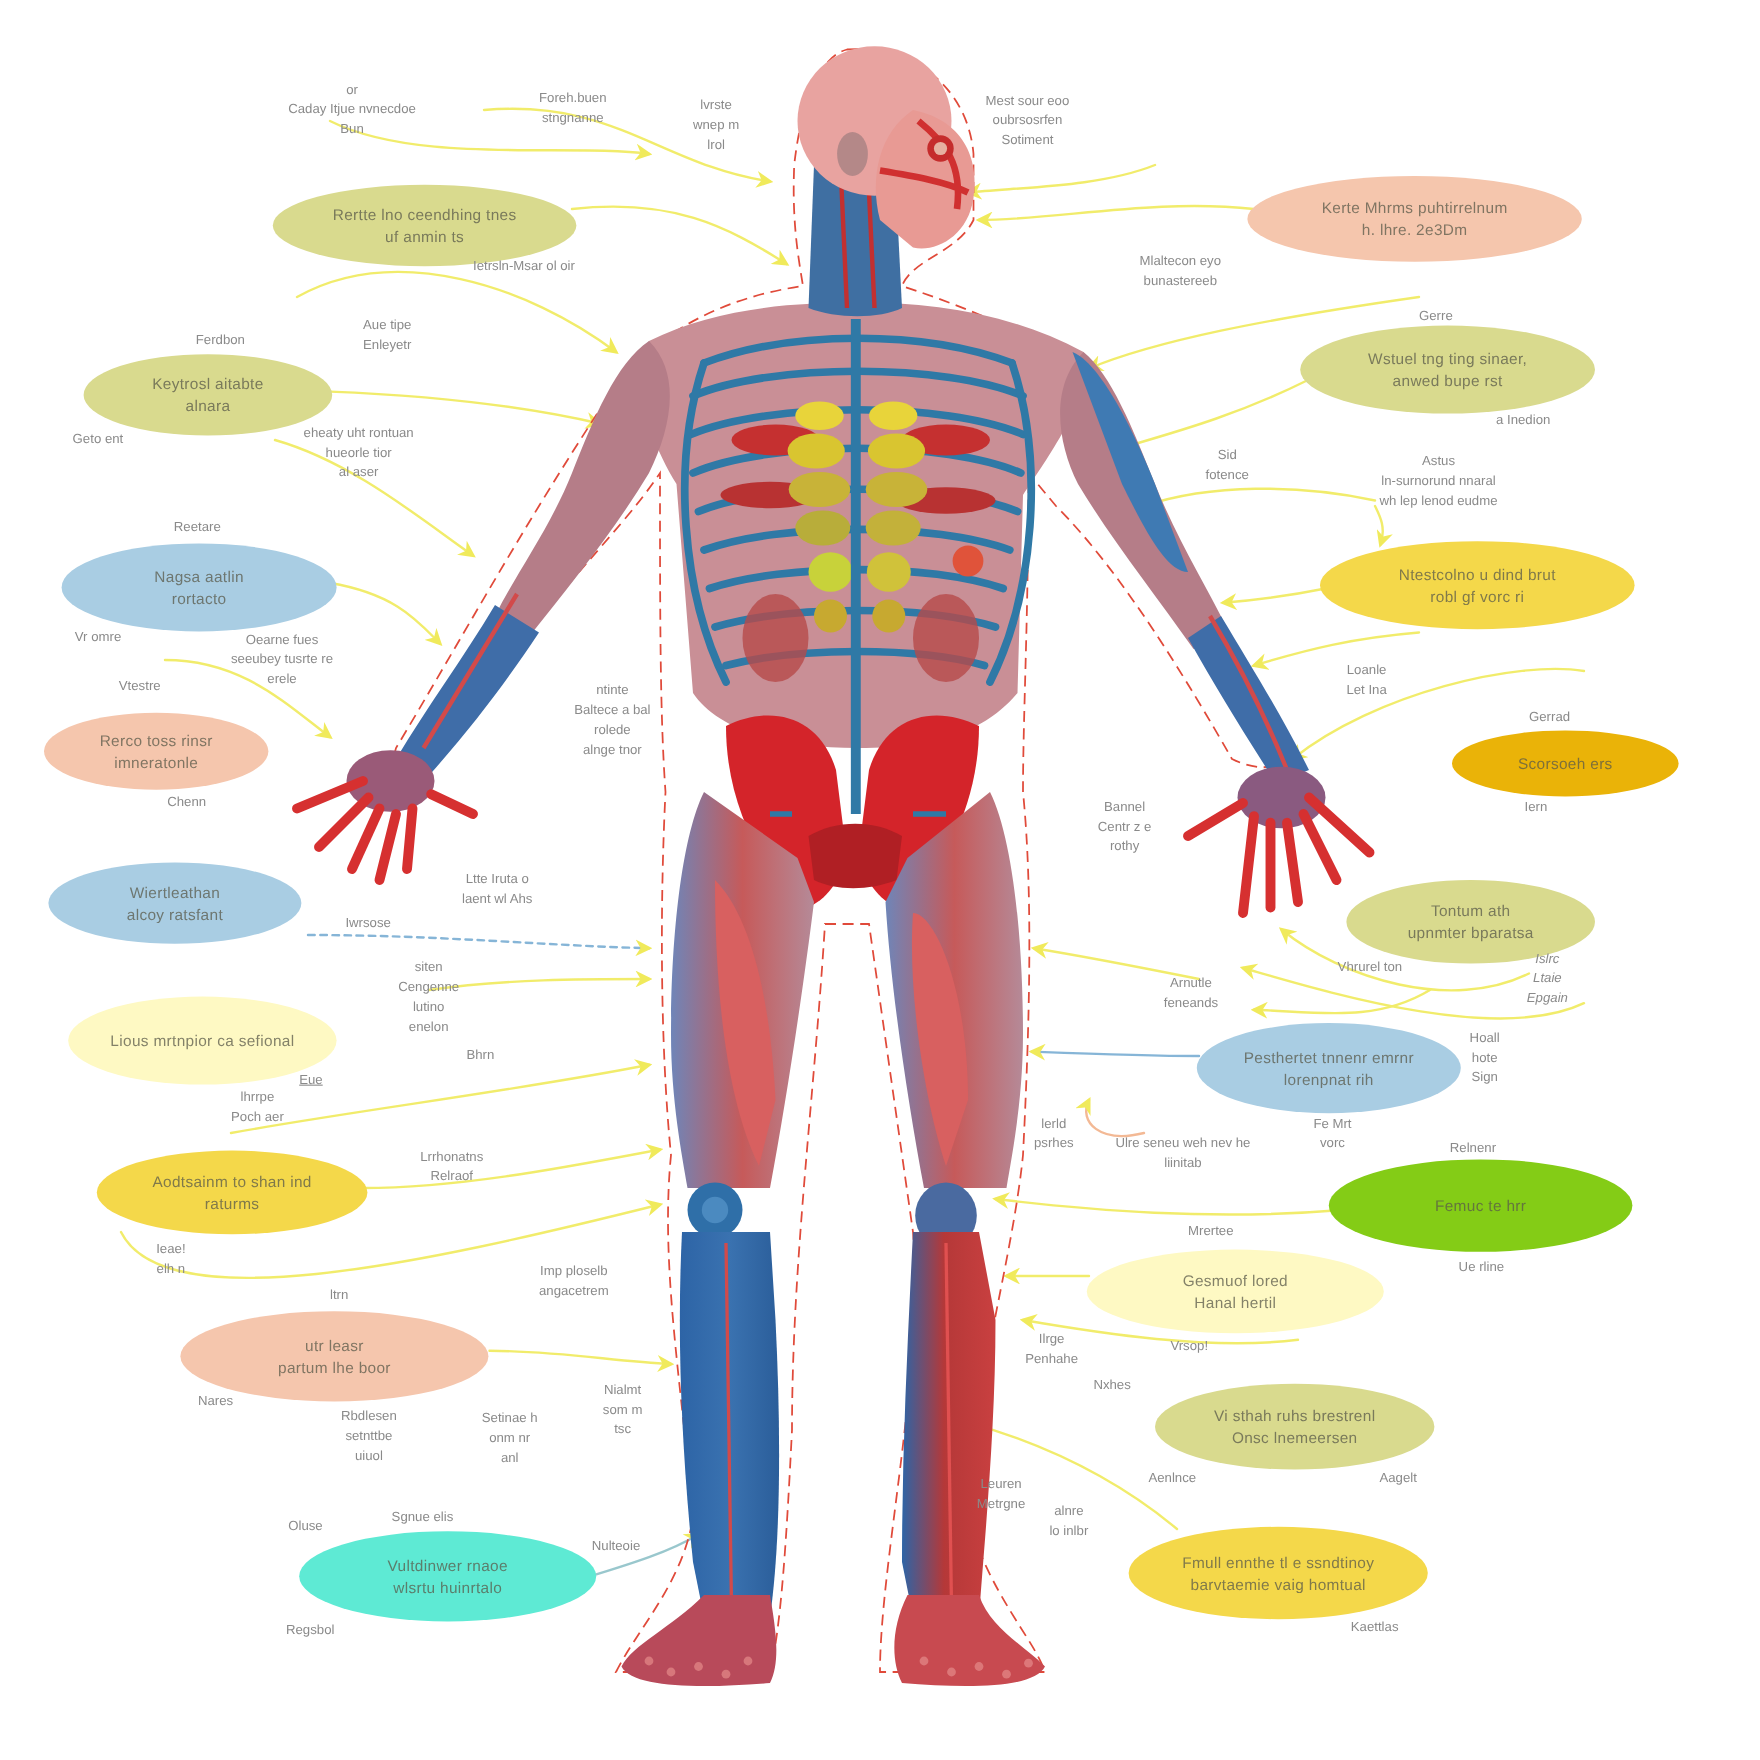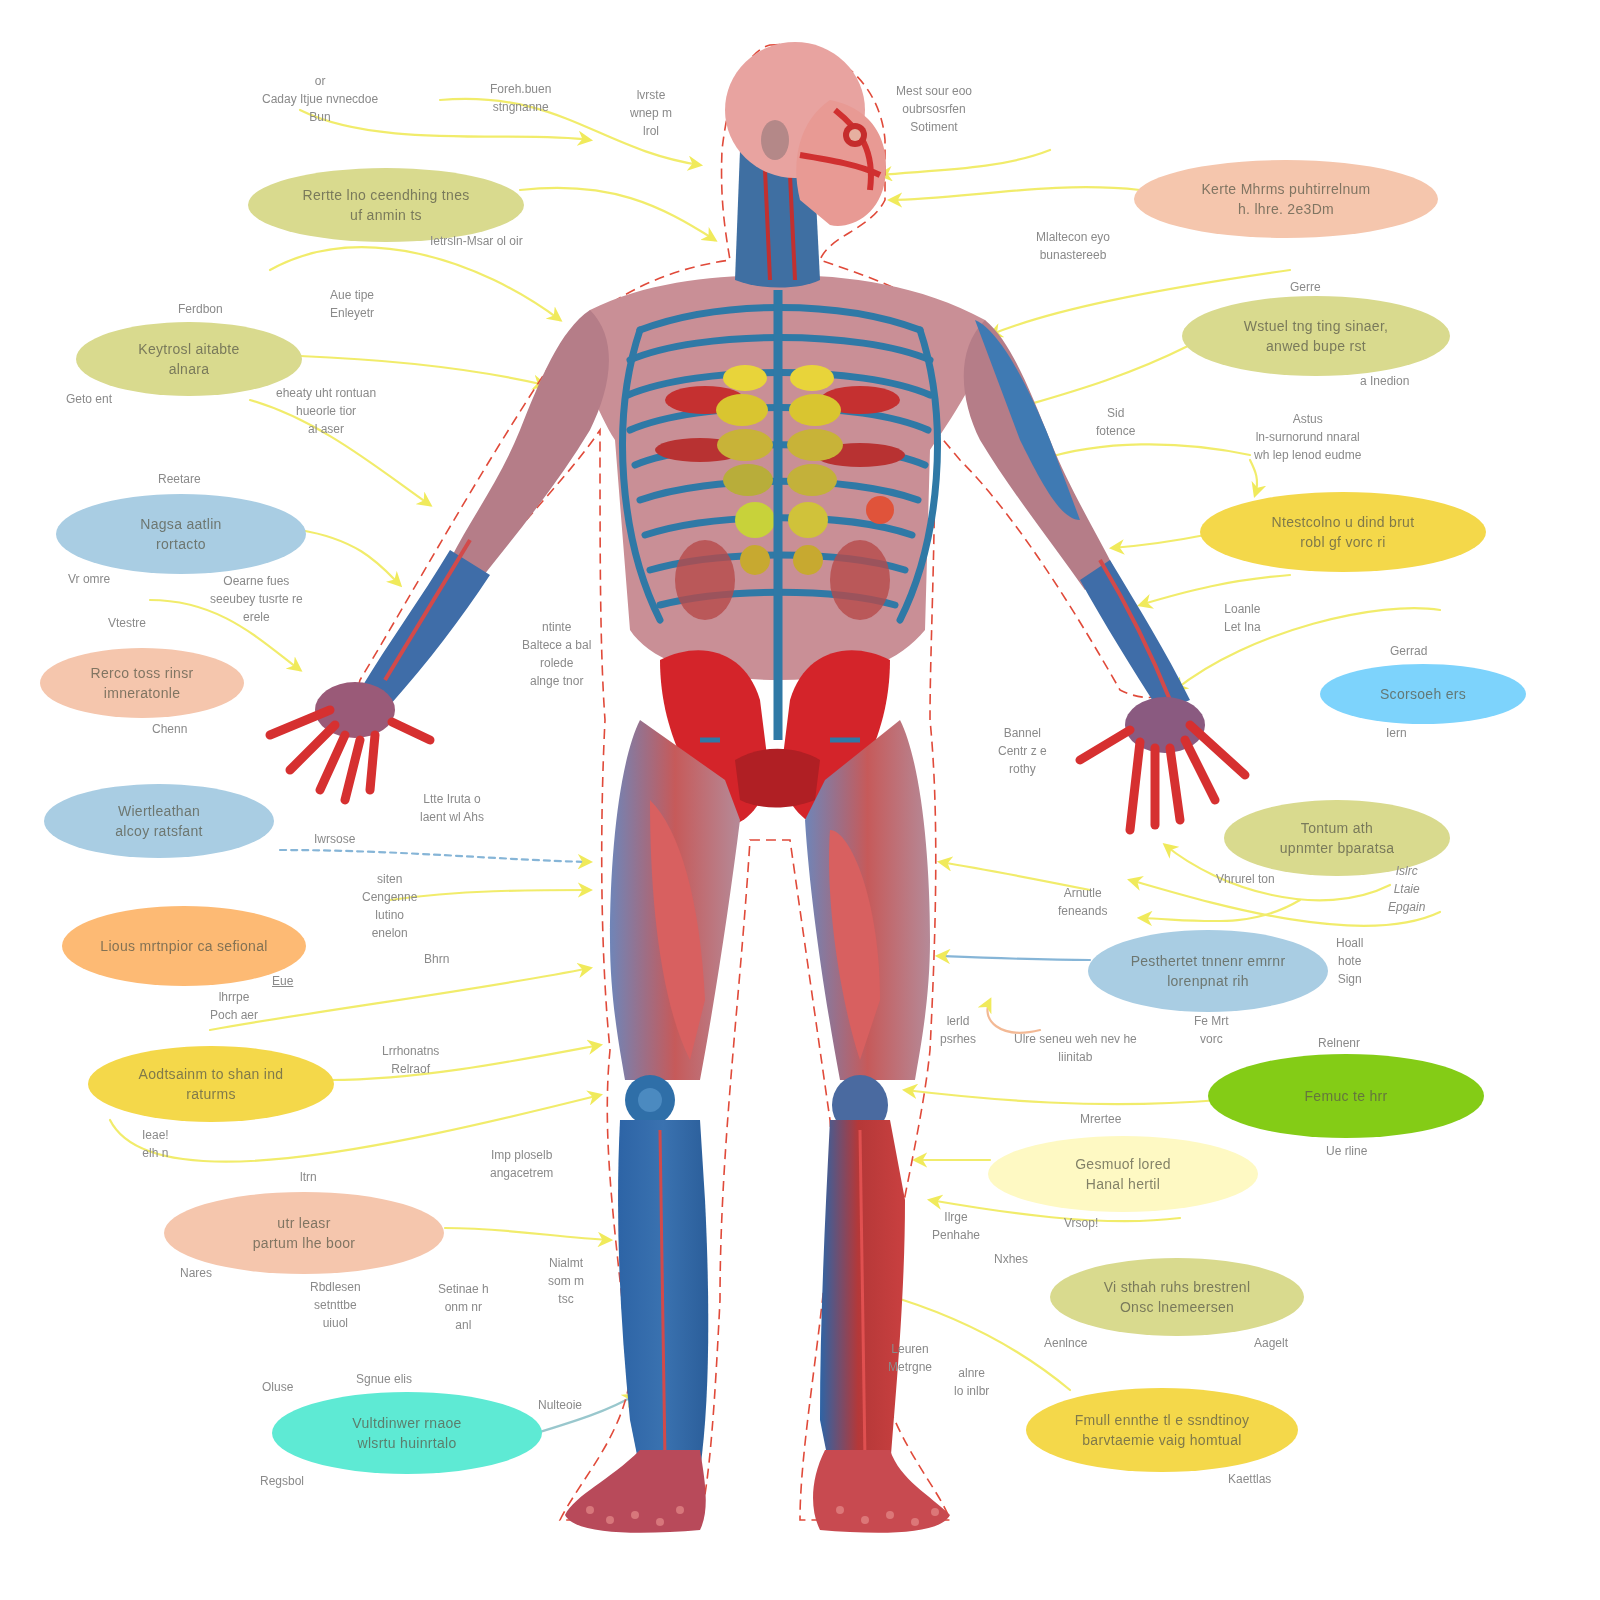--- a/index.html
+++ b/index.html
@@ -199,21 +199,21 @@
 rortacto</span>
     </div>
     <div class="bubble" style="left: 40px; top: 648px; width: 204px; height: 70px; background: rgb(245, 198, 173);">
       <span style="white-space: pre-line;">Rerco toss rinsr
 imneratonle</span>
     </div>
     <div class="bubble" style="left: 44px; top: 784px; width: 230px; height: 74px; background: rgb(169, 205, 227);">
       <span style="white-space: pre-line;">Wiertleathan
 alcoy ratsfant</span>
     </div>
-    <div class="bubble" style="left: 62px; top: 906px; width: 244px; height: 80px; background: #fdba74;">
+    <div class="bubble" style="left: 62px; top: 906px; width: 244px; height: 80px; background: #fef9c3;">
       <span style="white-space: pre-line;">Lious mrtnpior ca sefional</span>
     </div>
     <div class="bubble" style="left: 88px; top: 1046px; width: 246px; height: 76px; background: rgb(244, 216, 74);">
       <span style="white-space: pre-line;">Aodtsainm to shan ind
 raturms</span>
     </div>
     <div class="bubble" style="left: 164px; top: 1192px; width: 280px; height: 82px; background: rgb(245, 198, 173);">
       <span style="white-space: pre-line;">utr leasr
 partum lhe boor</span>
     </div>
@@ -226,21 +226,21 @@
 h. lhre. 2e3Dm</span>
     </div>
     <div class="bubble" style="left: 1182px; top: 296px; width: 268px; height: 80px; background: rgb(217, 218, 142);">
       <span style="white-space: pre-line;">Wstuel tng ting sinaer,
 anwed bupe rst</span>
     </div>
     <div class="bubble" style="left: 1200px; top: 492px; width: 286px; height: 80px; background: rgb(244, 216, 74);">
       <span style="white-space: pre-line;">Ntestcolno u dind brut
 robl gf vorc ri</span>
     </div>
-    <div class="bubble" style="left: 1320px; top: 664px; width: 206px; height: 60px; background: #7dd3fc;">
+    <div class="bubble" style="left: 1320px; top: 664px; width: 206px; height: 60px; background: #eab308;">
       <span style="white-space: pre-line;">Scorsoeh ers</span>
     </div>
     <div class="bubble" style="left: 1224px; top: 800px; width: 226px; height: 76px; background: rgb(217, 218, 142);">
       <span style="white-space: pre-line;">Tontum ath
 upnmter bparatsa</span>
     </div>
     <div class="bubble" style="left: 1088px; top: 930px; width: 240px; height: 82px; background: rgb(169, 205, 227);">
       <span style="white-space: pre-line;">Pesthertet tnnenr emrnr
 lorenpnat rih</span>
     </div>

